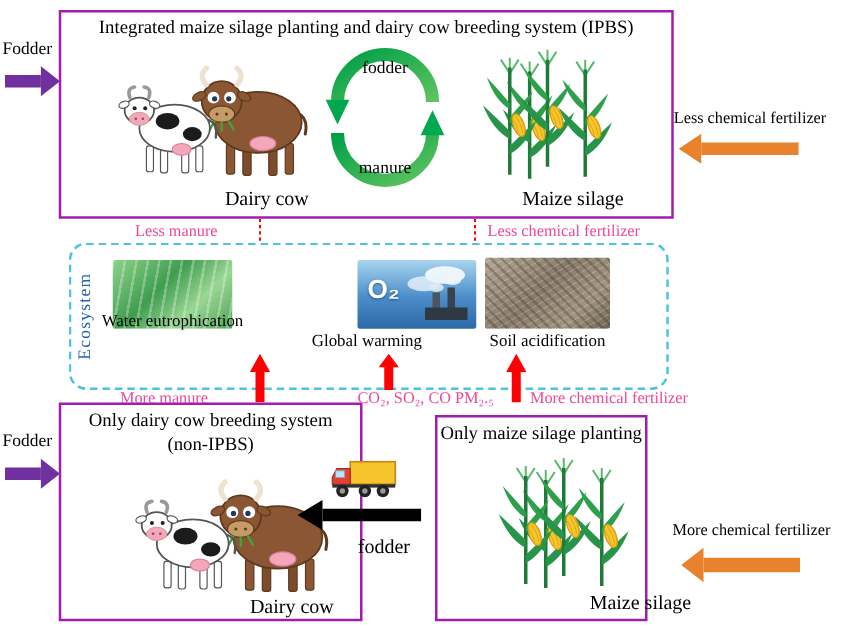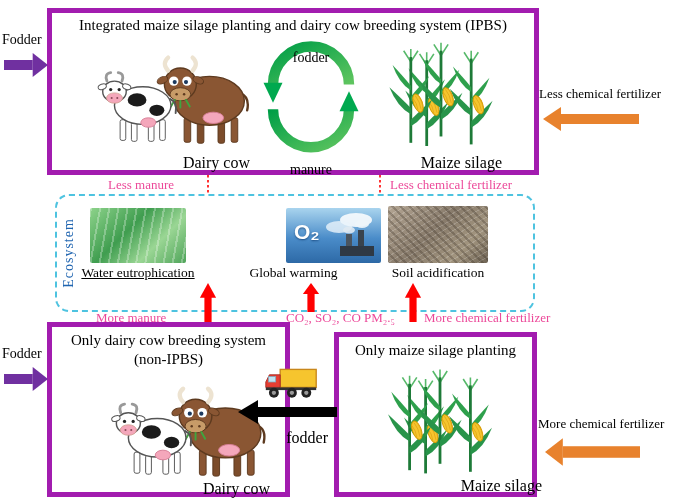--- a/index.html
+++ b/index.html
@@ -1,21 +1,21 @@
 <!DOCTYPE html>
 <html><head>
 <meta charset="utf-8">
 <style>
   html,body{margin:0;padding:0;background:#fff;}
   .canvas{
     position:relative;width:682px;height:504px;background:#fff;overflow:hidden;
     font-family:"Liberation Serif", serif;color:#000;
   }
   .abs{position:absolute;}
-  .box{position:absolute;border:5px solid #a21caf;background:#fff;box-sizing:border-box;}
+  .box{position:absolute;border:2px solid #a21caf;background:#fff;box-sizing:border-box;}
   .box-title{position:absolute;left:0;right:0;text-align:center;font-size:15px;line-height:19px;}
   .caption{position:absolute;text-align:right;font-size:16px;}
   .small-label{font-size:14px;}
   .red-label{position:absolute;color:#ec4899;font-size:13px;white-space:nowrap;}
   .cycle-word{position:absolute;text-align:center;font-size:14px;}
   .eco-box{position:absolute;border:2px dashed #4EC3E0;border-radius:14px;background:#fff;box-sizing:border-box;}
   .eco-title{position:absolute;color:#2065B0;font-size:14px;text-align:center;transform:rotate(-90deg);letter-spacing:1px;}
   .tile{position:absolute;border-radius:2px;overflow:hidden;}
   .tile-water{background:
      repeating-linear-gradient(100deg, rgba(255,255,255,.28) 0 2px, rgba(255,255,255,0) 2px 9px),
@@ -136,21 +136,21 @@
 
     <svg class="icon abs" style="left:38px;top:36px;" width="160" height="100">
         <use href="#cows"></use>
       </svg>
     <div class="caption" style="left:38px;top:141px;width:160px;">Dairy cow</div>
 
     <svg class="icon abs" style="left:200px;top:26px;" width="118" height="114">
         <use href="#cycle"></use>
       </svg>
     <div class="cycle-word" style="left:200px;top:37px;width:118px;">fodder</div>
-    <div class="cycle-word" style="left:200px;top:117px;width:118px;margin-top:32px;">manure</div>
+    <div class="cycle-word" style="left:200px;top:117px;width:118px;">manure</div>
 
     <svg class="icon abs" style="left:335px;top:18px;" width="108" height="122">
         <use href="#maize"></use>
       </svg>
     <div class="caption" style="left:328px;top:141px;width:122px;">Maize silage</div>
   </div>
 
   <div class="abs small-label" style="left:2px;top:32px;">Fodder</div>
   <svg class="icon abs" style="left:4px;top:52px;" width="44" height="26" viewBox="0 0 46 26" preserveAspectRatio="none">
     <rect x="0" y="8" width="30" height="10" fill="#7030A0"></rect>
@@ -171,21 +171,21 @@
   <div class="red-label" style="left:390px;top:177px;">Less chemical fertilizer</div>
   <svg class="icon abs" style="left:372px;top:175px;" width="16" height="34" viewBox="0 0 16 34">
     <line x1="8" y1="0" x2="8" y2="24" stroke="#FF0000" stroke-width="1.6" stroke-dasharray="2.5 2.5"></line>
     <polygon points="3,23 13,23 8,33" fill="#FF0000"></polygon>
   </svg>
 
   <div class="eco-box" style="left:55px;top:194px;width:480px;height:118px;"></div>
   <div class="eco-title" style="left:24px;top:245px;width:90px;height:16px;">Ecosystem</div>
 
   <div class="tile tile-water" style="left:90px;top:208px;width:96px;height:55px;"></div>
-  <div class="tile-label" style="left:72px;top:265px;width:132px;text-decoration:underline;">Water eutrophication</div>
+  <div class="tile-label" style="left:72px;top:249px;width:132px;">Water eutrophication</div>
 
   <div class="tile tile-sky" style="left:246px;top:208px;width:95px;height:55px;margin-left:40px;">
     <svg class="gw-art" viewBox="0 0 95 55">
       <ellipse cx="70" cy="12" rx="16" ry="7" fill="#ffffff" opacity="0.85"></ellipse>
       <ellipse cx="53" cy="19" rx="13" ry="6" fill="#eaf4fb" opacity="0.8"></ellipse>
       <rect x="60" y="26" width="6" height="18" fill="#4a5560"></rect>
       <rect x="72" y="22" width="6" height="22" fill="#39434d"></rect>
       <rect x="54" y="38" width="34" height="10" fill="#2f3944"></rect>
       <ellipse cx="63" cy="22" rx="6" ry="3.5" fill="#dfe9f2" opacity="0.9"></ellipse>
       <ellipse cx="76" cy="16" rx="7" ry="4" fill="#eef5fa" opacity="0.9"></ellipse>
@@ -216,21 +216,21 @@
 
   <div class="box" style="left:47px;top:322px;width:243px;height:175px;">
     <div class="box-title" style="top:4px;">Only dairy cow breeding system</div>
     <div class="box-title" style="top:23px;">(non-IPBS)</div>
     <svg class="icon abs" style="left:48px;top:56px;" width="170" height="96">
         <use href="#cows"></use>
       </svg>
     <div class="caption" style="left:48px;top:153px;width:170px;">Dairy cow</div>
   </div>
 
-  <div class="box" style="left:334px;top:332px;width:203px;height:165px;">
+  <div class="box" style="left:348px;top:332px;width:170px;height:165px;">
     <div class="box-title" style="top:4px;">Only maize silage planting</div>
     <svg class="icon abs" style="left:34px;top:26px;" width="134" height="112">
         <use href="#maize"></use>
       </svg>
     <div class="caption" style="left:0;top:140px;width:203px;">Maize silage</div>
   </div>
 
   <div class="abs small-label" style="left:2px;top:346px;">Fodder</div>
   <svg class="icon abs" style="left:4px;top:366px;" width="44" height="26" viewBox="0 0 46 26" preserveAspectRatio="none">
     <rect x="0" y="8" width="30" height="10" fill="#7030A0"></rect>

